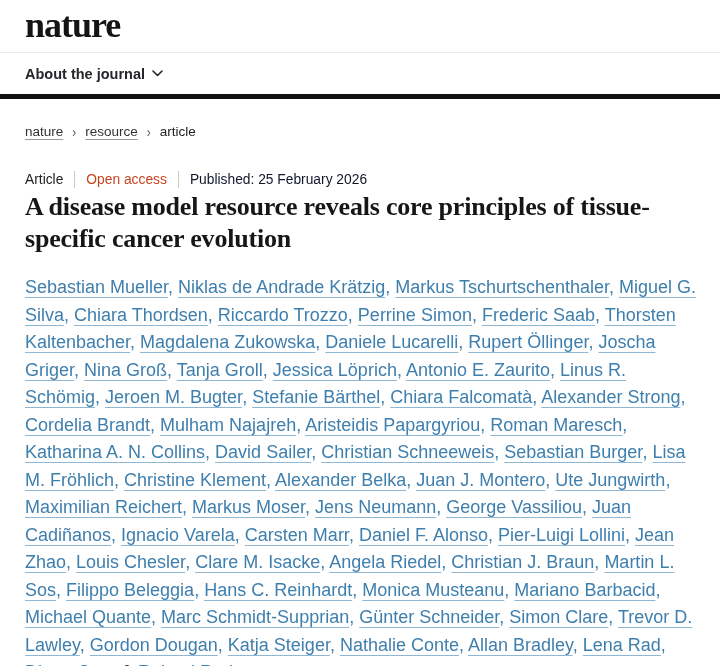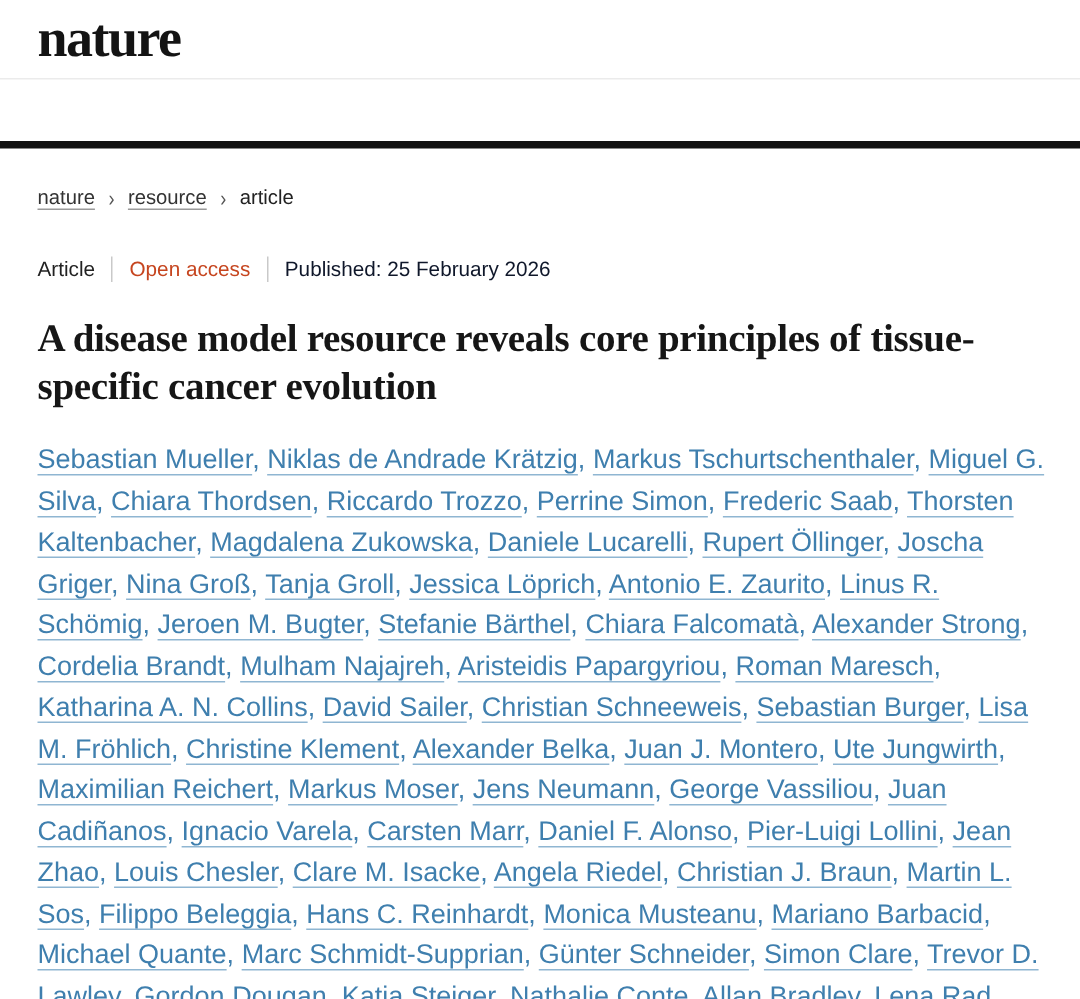--- a/index.html
+++ b/index.html
@@ -24,39 +24,47 @@
   .breadcrumb a { color:#333; text-decoration:underline; text-underline-offset:3px; text-decoration-color:#9a9a9a; cursor:pointer; }
   .crumb-sep { color:#555; font-size:12px; transform:scaleY(1.25); display:inline-block; }
   .crumb-current { color:#222; }
 
   .meta-row { margin-top:32px; font-size:13.8px; display:flex; align-items:center; }
   .meta-type { color:#222; }
   .meta-divider { width:1px; height:17px; background:#c9c9c9; margin:0 11px; }
   .open-access { color:#c6451f; text-underline-offset:3px; cursor:pointer; }
   .meta-published { color:#0f172a; }
 
-  .title { margin-top:22px; font-family:"Liberation Serif", serif; font-weight:700; font-size:26px; line-height:1.22; color:#161616; max-width:648px; letter-spacing:-0.2px; }
+  .title { margin-top:3px; font-family:"Liberation Serif", serif; font-weight:700; font-size:26px; line-height:1.22; color:#161616; max-width:648px; letter-spacing:-0.2px; }
 
   .authors { margin-top:20px; font-size:18px; line-height:27.5px; max-width:676px; color:#333; }
   .authors a.author { color:#3f7fae; text-decoration:underline; text-underline-offset:3.5px; text-decoration-color:#8fb6d2; cursor:pointer; }
   .authors .sep { color:#3f7fae; }
   .authors .amp { color:#333; }
   .email-icon { display:inline-block; vertical-align:-2px; margin-left:6px; cursor:pointer; }
 
   .show-fewer { margin-top:13px; display:inline-flex; align-items:center; gap:9px; background:#86efac; border:none; border-radius:18px; padding:8px 18px 8px 15px; font-family:"Liberation Sans", sans-serif; font-size:13.5px; color:#4a4a4a; cursor:pointer; }
   .minus-icon { display:inline-block; width:11px; height:2px; background:#4a4a4a; }
 </style>
 </head>
 <body>
 
 <div class="masthead">
   <span class="logo">nature</span>
 </div>
 
 <div class="navbar">
+  <div class="nav-item">
+    <span>About the journal</span>
+    <span class="chev">
+      <svg width="11" height="7" viewBox="0 0 11 7">
+          <polyline points="1,1 5.5,5.5 10,1" fill="none" stroke="#25252a" stroke-width="1.6" stroke-linecap="round" stroke-linejoin="round"></polyline>
+        </svg>
+    </span>
+  </div>
 </div>
 
 <div class="black-bar"></div>
 
 <div class="content">
 
   <div class="breadcrumb">
     <a>nature</a>
     <span class="crumb-sep">›</span>
     <a>resource</a>

